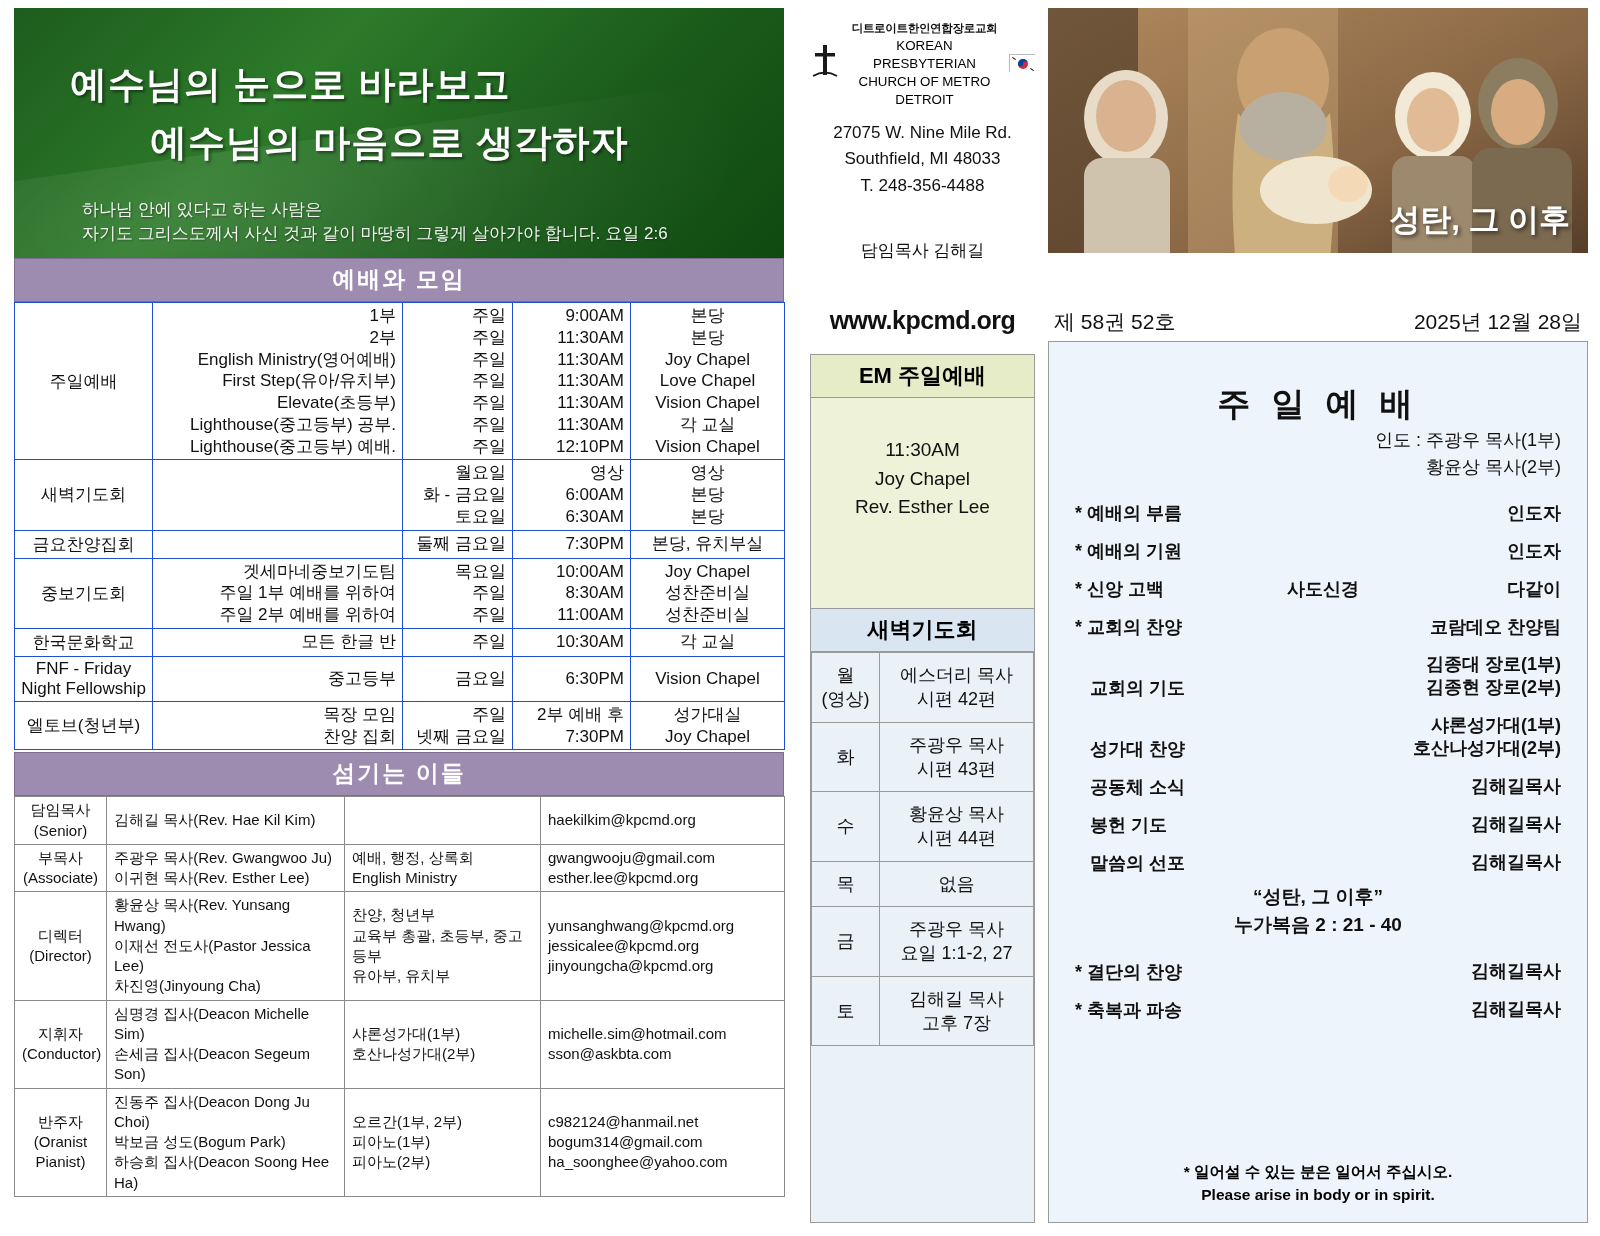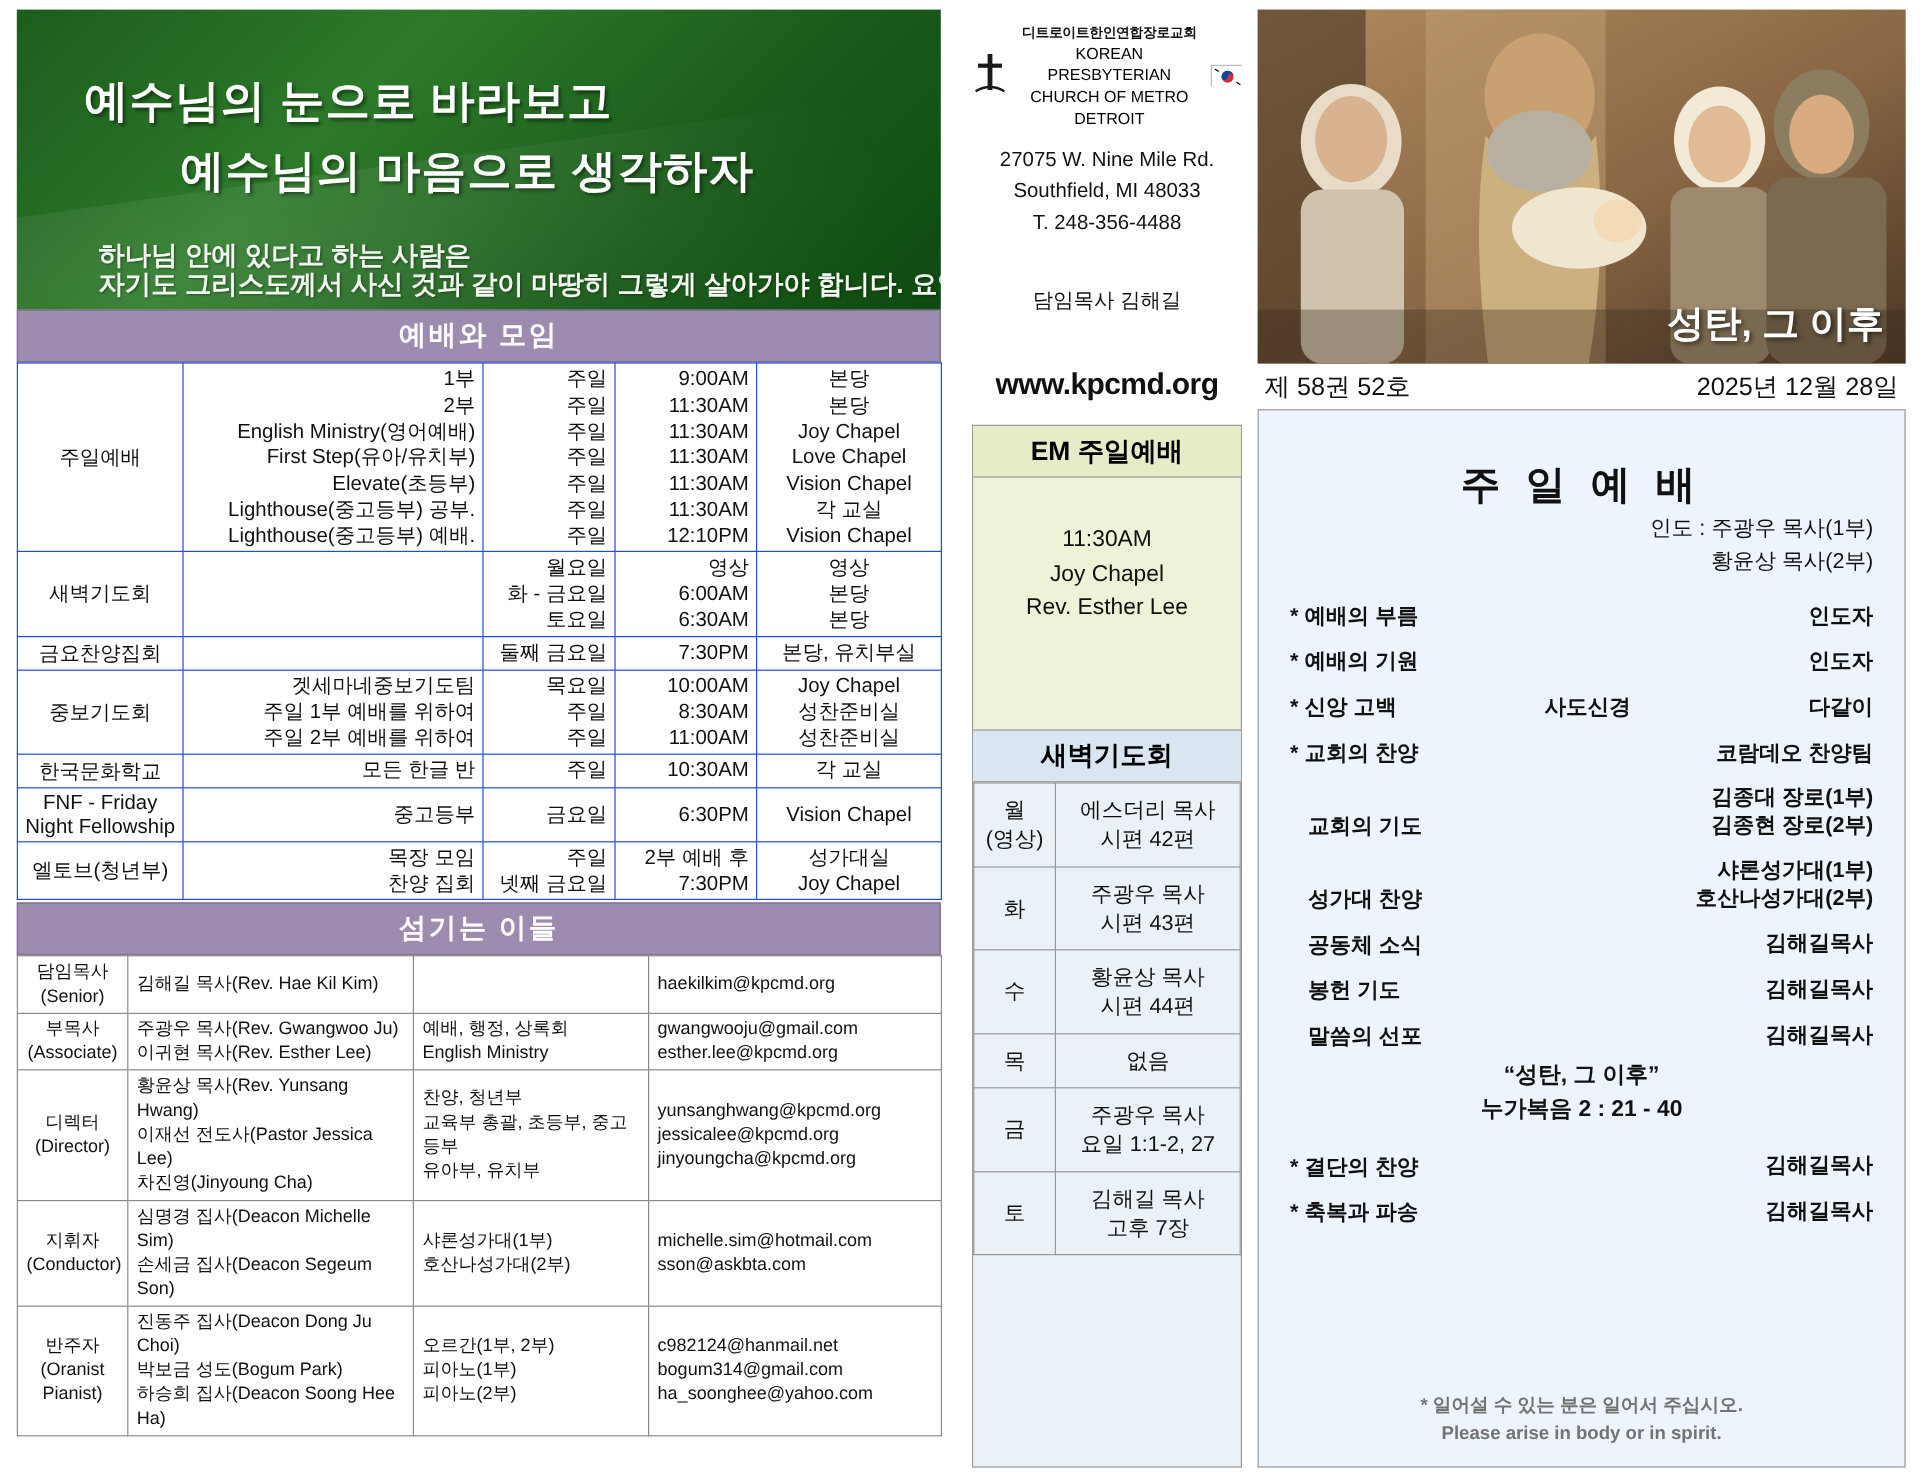--- a/index.html
+++ b/index.html
@@ -37,24 +37,23 @@
     font-size: 37px;
     letter-spacing: 1px;
     text-shadow: 2px 2px 3px rgba(0,0,0,0.45);
     white-space: nowrap;
   }
   .banner-line1 { left: 56px; top: 52px; }
   .banner-line2 { left: 136px; top: 110px; }
   .banner-sub1, .banner-sub2 {
     position: absolute;
     color: #f2f7ef;
-    font-size: 22px;
+    font-size: 17px;
     white-space: nowrap;
     text-shadow: 1px 1px 2px rgba(0,0,0,0.4);
-    font-weight: bold;
   }
   .banner-sub1 { left: 68px; top: 190px; }
   .banner-sub2 { left: 68px; top: 214px; }
 
   
   .sec-head {
     background: #9d8bb0;
     color: #ffffff;
     text-align: center;
     font-weight: bold;
@@ -107,21 +106,21 @@
   .logo-row { display: flex; align-items: center; justify-content: center; gap: 6px; padding-top: 10px;}
   .logo-emblem { width: 30px; height: 36px; }
   .logo-title { font-size: 11.5px; font-weight: bold; color: #111; letter-spacing: -0.3px; }
   .kr-flag { width: 26px; height: 18px; position: relative; background:#fff; border:1px solid #bbb; }
   .addr { margin-top: 12px; font-size: 17px; line-height: 1.55; color: #111; }
   .pastor { margin-top: 40px; font-size: 17px; color: #111; }
   .website { position: absolute; left: 10px; top: 298px; width: 225px; text-align:center;
              font-size: 25px; font-weight: bold; color: #111; letter-spacing: -0.5px; }
 
   .hero {
-    position: absolute; left: 248px; top: 0px; width: 540px; height: 295px;
+    position: absolute; left: 248px; top: 0px; width: 540px; height: 245px;
     background: linear-gradient(160deg, #7e5a3c 0%, #9c7550 30%, #6d4d33 60%, #4e3826 100%);
     overflow: hidden;
   }
   .hero-title {
     position: absolute; right: 18px; bottom: 12px;
     color: #ffffff; font-weight: bold; font-size: 31px;
     text-shadow: 2px 2px 4px rgba(0,0,0,0.6);
   }
 
   .issue-row {
@@ -152,21 +151,21 @@
     padding: 22px 26px 10px 26px;
   }
   .service-title { text-align:center; font-size: 33px; font-weight: bold; letter-spacing: 6px; color:#111; margin-top: 18px;}
   .leaders { text-align: right; font-size: 18px; line-height: 1.5; color:#111;}
   .order { margin-top: 20px; }
   .order-row { display: flex; align-items: flex-end; font-size: 18px; color: #111; margin-bottom: 14px; }
   .ord-label { width: 185px; font-weight: bold; white-space: nowrap; }
   .ord-mid { flex: 1; text-align: center; font-weight: bold; white-space: nowrap; }
   .ord-right { width: 175px; text-align: right; font-weight: bold; white-space: nowrap; line-height: 1.3;}
   .sermon { text-align: center; font-size: 19px; font-weight: bold; line-height: 1.5; margin: -6px 0 16px 0; color:#111;}
-  .footnote { position: absolute; left: 0; right: 0; bottom: 16px; text-align: center; font-size: 15.5px; font-weight: bold; color:#737373; line-height: 1.5;}
+  .footnote { position: absolute; left: 0; right: 0; bottom: 16px; text-align: center; font-size: 15.5px; font-weight: bold; color:#000000; line-height: 1.5;}
 </style>
 </head>
 <body>
 
 <div id="left-page">
 
   <div class="banner">
     <div class="banner-line1">예수님의 눈으로 바라보고</div>
     <div class="banner-line2">예수님의 마음으로 생각하자</div>
     <div class="banner-sub1">하나님 안에 있다고 하는 사람은</div>

